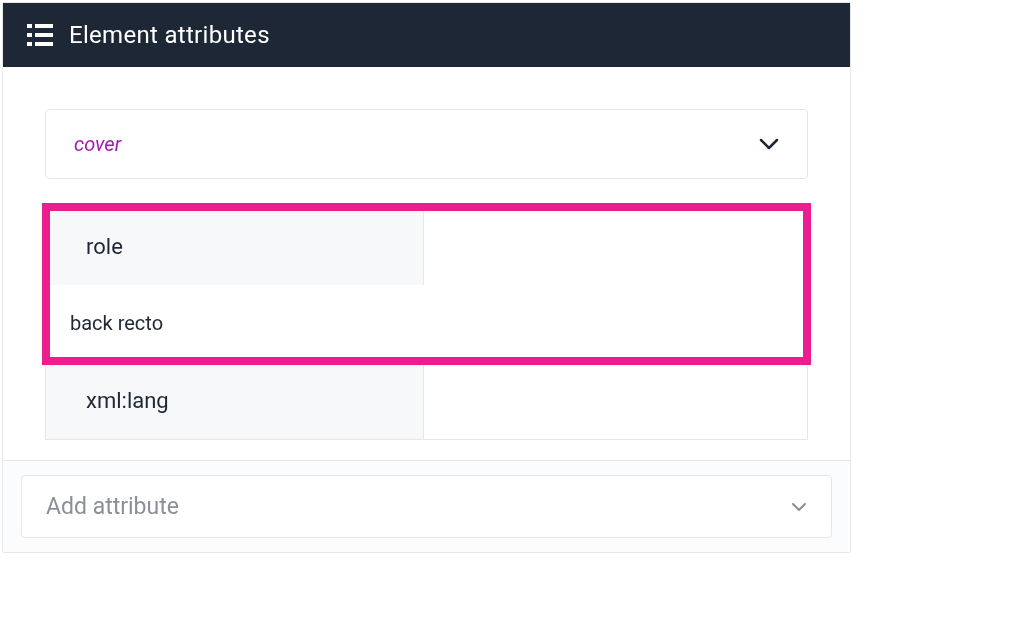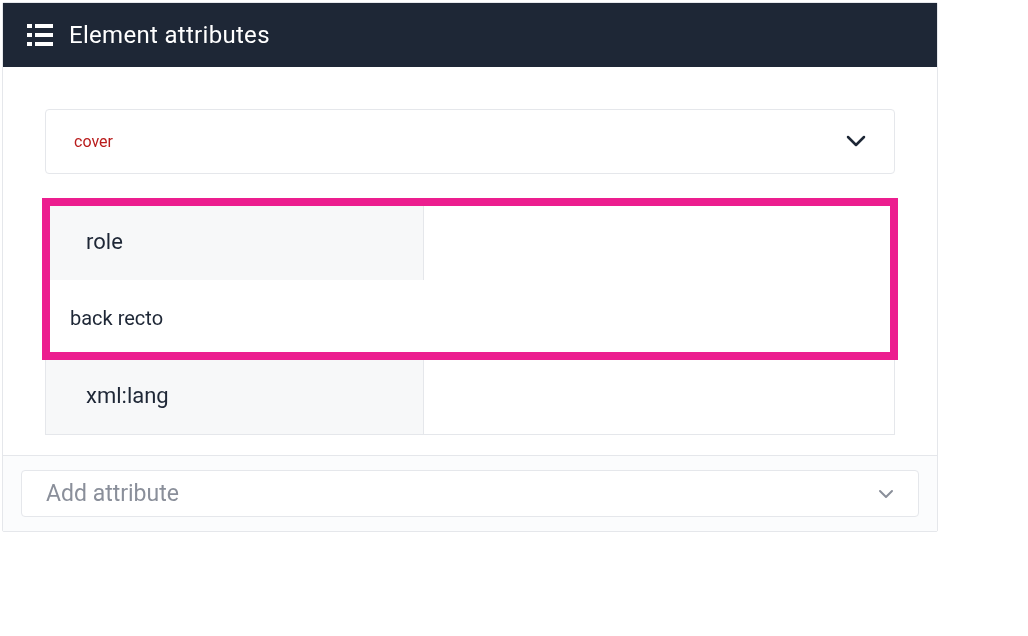--- a/index.html
+++ b/index.html
@@ -11,21 +11,21 @@
       font-family: -apple-system, BlinkMacSystemFont, "Segoe UI", Roboto, "Helvetica Neue", Arial, sans-serif;
       background: #ffffff;
       width: 1028px;
       height: 636px;
       overflow: hidden;
     }
     .panel {
       border: 1px solid #e5e7eb;
       border-radius: 2px;
       background: #ffffff;
-      width: 936px;
+      width: 849px;
       margin: 2px;
     }
     .header {
       background: #1e2736;
       color: #ffffff;
       padding: 18px 24px;
       display: flex;
       align-items: center;
       gap: 16px;
     }
@@ -46,22 +46,23 @@
       border: 1px solid #e5e7eb;
       border-radius: 4px;
       padding: 22px 28px;
       display: flex;
       align-items: center;
       justify-content: space-between;
       cursor: pointer;
       margin-bottom: 28px;
     }
     .select-value {
-      font-size: 16px;
-      color: #b91c1c;
+      font-size: 20px;
+      color: #a21caf;
+      font-style: italic;
     }
     .chevron {
       width: 20px;
       height: 12px;
     }
     .table {
       border: 1px solid #e5e7eb;
       border-top: none;
     }
     .row {
@@ -94,21 +95,21 @@
       text-overflow: clip;
     }
     .footer {
       border-top: 1px solid #e5e7eb;
       padding: 14px 18px;
       background: #fbfcfd;
     }
     .add-attribute {
       border: 1px solid #e5e7eb;
       border-radius: 4px;
-      padding: 9px 24px;
+      padding: 17px 24px;
       display: flex;
       align-items: center;
       justify-content: space-between;
       cursor: pointer;
       background: #ffffff;
     }
     .add-attribute-label {
       font-size: 23px;
       color: #8a8f9a;
     }

